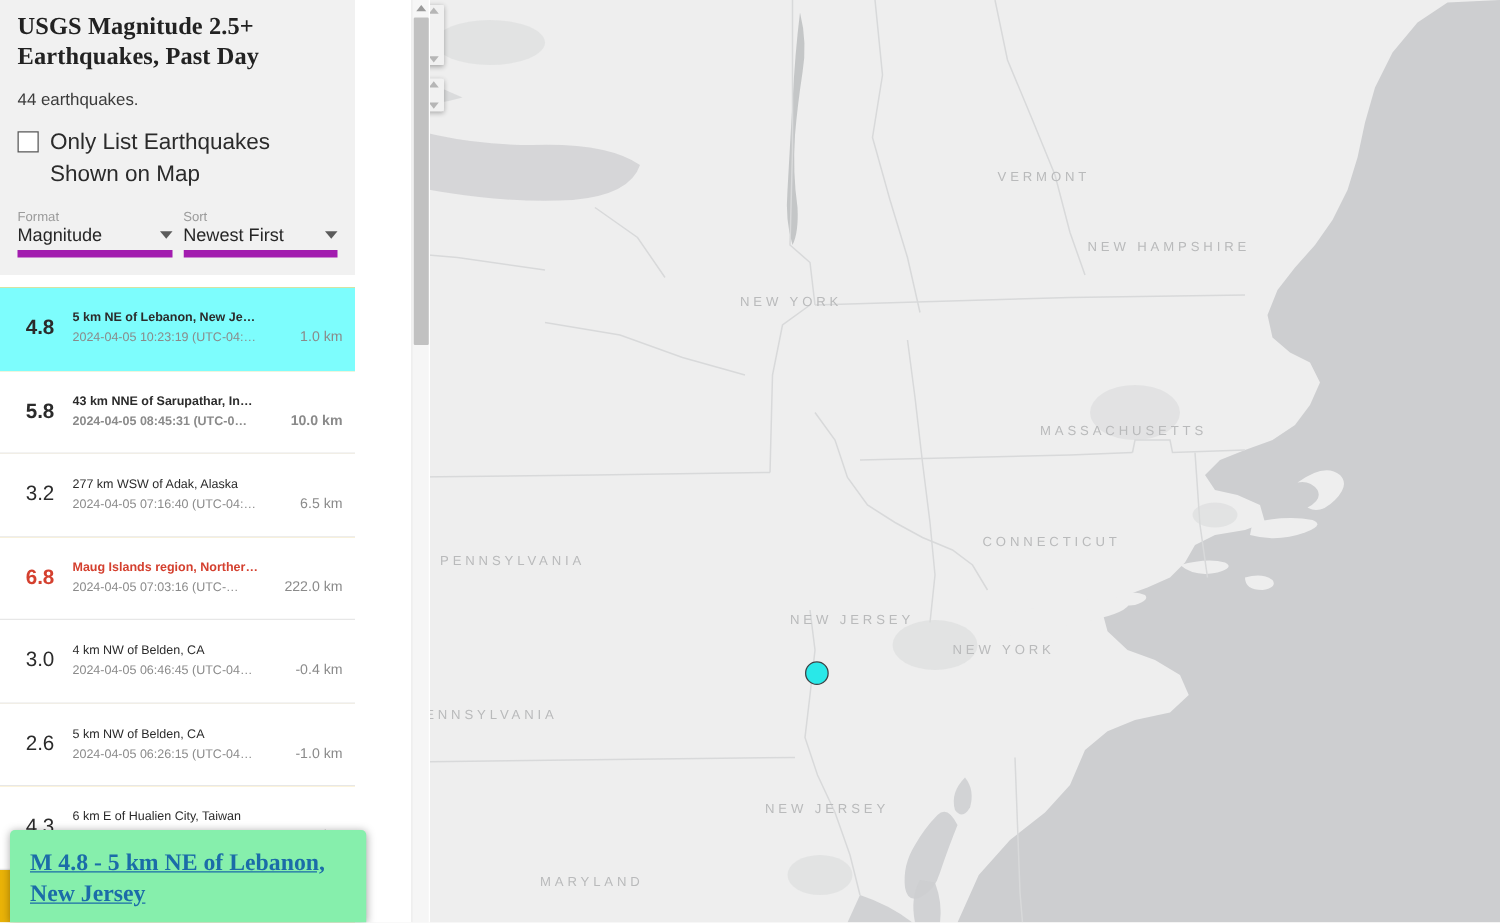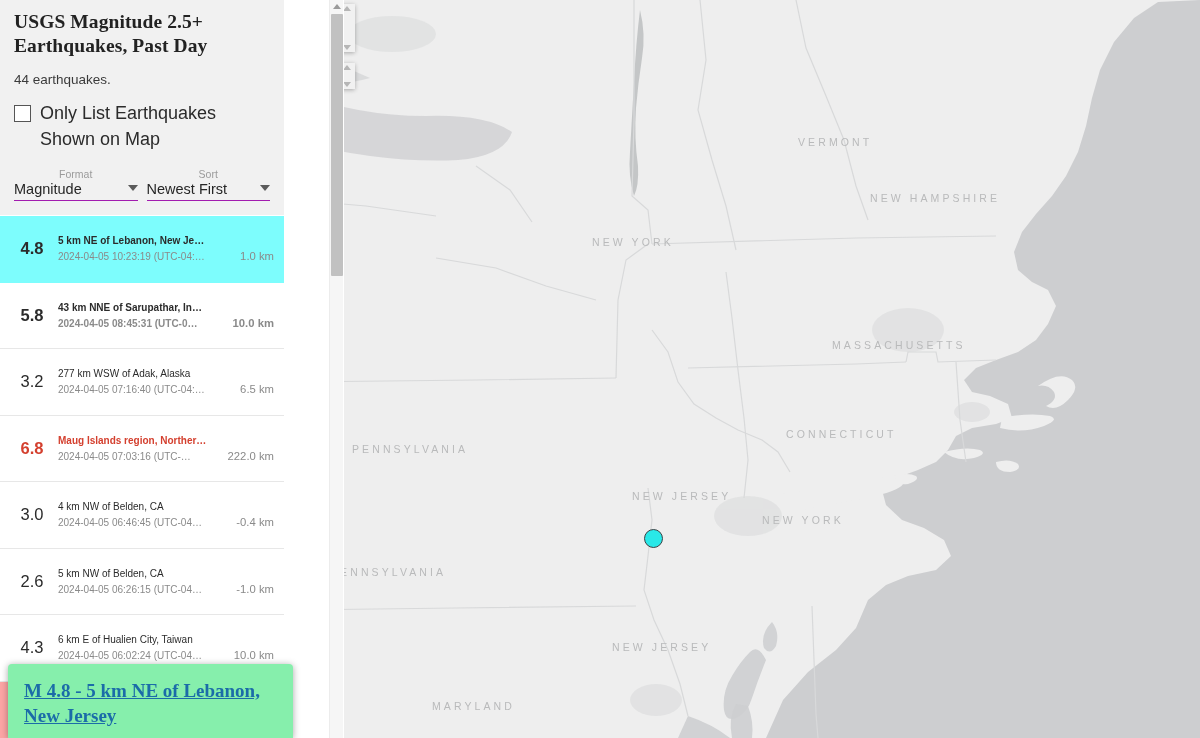--- a/index.html
+++ b/index.html
@@ -103,33 +103,33 @@
   #filter-row { display: flex; align-items: flex-start; gap: 9px; margin-bottom: 16px; }
   #only-shown-checkbox {
     width: 17px; height: 17px; min-width: 17px;
     border: 1.6px solid #555; background: #fff;
     margin-top: 5px;
     cursor: pointer;
   }
   #only-shown-label { font-size: 18px; color: #2b2b2b; line-height: 1.45; }
 
   #selects-row { display: flex; gap: 9px; }
-  .select-field { width: 128px; text-align: center; }
+  .select-field { width: 128px; }
   .select-label { font-size: 10.5px; color: #9b9b9b; margin-bottom: 1px; }
   .select-control {
     display: flex; align-items: center; justify-content: space-between;
-    border-bottom: 1px solid #a21caf;
+    border-bottom: 6px solid #a21caf;
     padding-bottom: 3px;
     cursor: pointer;
   }
   .select-value { font-size: 14.5px; color: #262626; }
   .caret { width: 0; height: 0; border-left: 5px solid transparent; border-right: 5px solid transparent; border-top: 6px solid #5b5b5b; margin-bottom: 2px; }
 
   
-  #quake-list { position: absolute; left: 0; top: 216px; width: 284px; bottom: 0; overflow: hidden; background:#fca5a5; }
+  #quake-list { position: absolute; left: 0; top: 230px; width: 284px; bottom: 0; overflow: hidden; background:#eab308; }
   .quake-item {
     display: flex; align-items: center;
     height: 66.5px;
     border-bottom: 1px solid #e7e7e7;
     padding: 0 10px 0 6px;
     background: #fff;
     cursor: pointer;
   }
   .quake-item.selected { background: #7dfdfd; border-bottom-color: #7dfdfd; }
   .mag {

